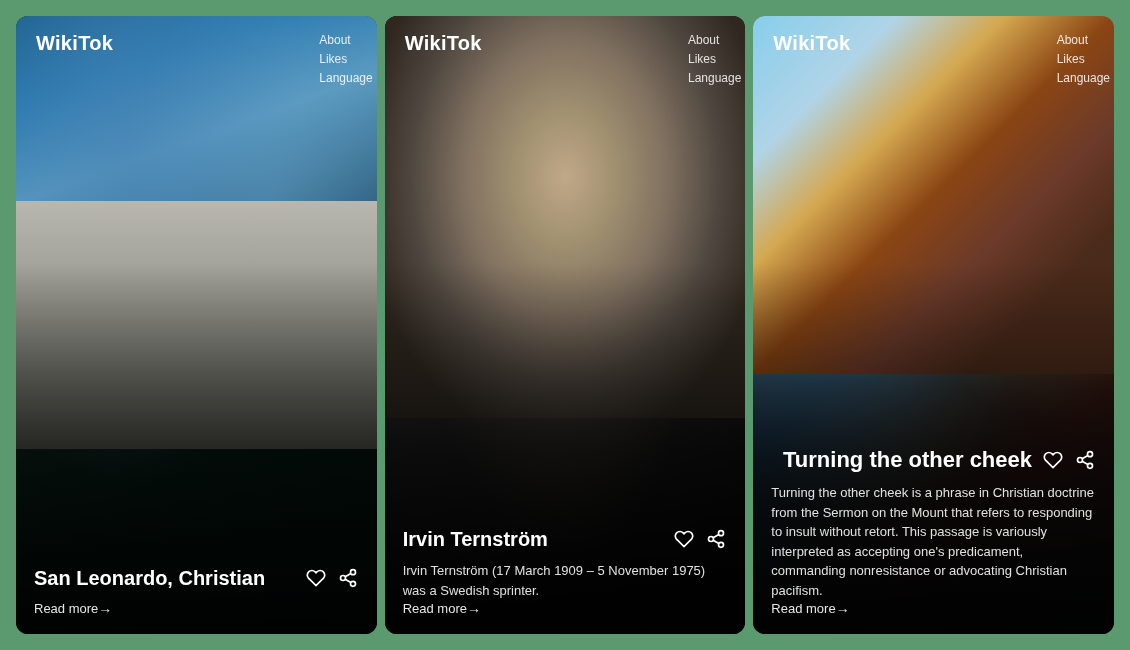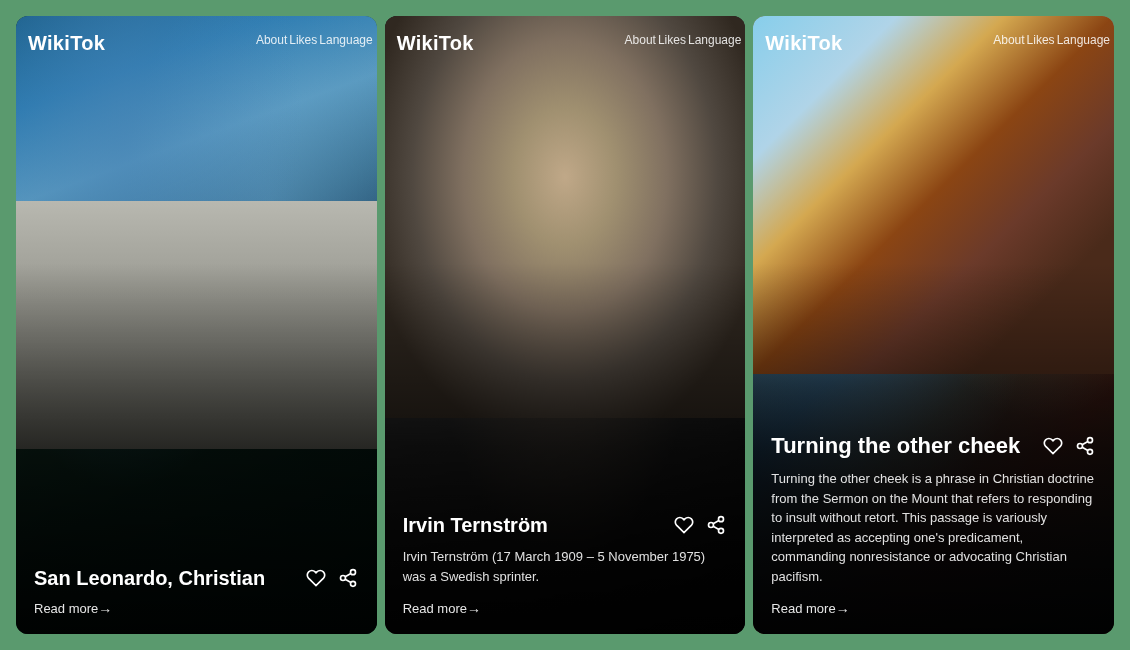--- a/index.html
+++ b/index.html
@@ -80,39 +80,39 @@
       position: absolute;
       inset: 0;
       background:
         radial-gradient(ellipse at 80% 20%, rgba(200,180,140,0.4) 0%, transparent 40%),
         radial-gradient(ellipse at 30% 40%, rgba(135,206,235,0.3) 0%, transparent 50%);
     }
 
     .card-header {
       position: absolute;
       top: 0;
-      left: 8px;
+      left: 16px;
       right: 0;
       display: flex;
       justify-content: space-between;
       align-items: flex-start;
       padding: 16px 4px;
       z-index: 10;
     }
 
     .brand-name {
       font-size: 20px;
       font-weight: 700;
       color: white;
       letter-spacing: 0.3px;
     }
 
     .nav-links {
       display: flex;
-      flex-direction: row;
+      flex-direction: column;
       align-items: flex-start;
       gap: 2px;
     }
 
     .nav-link {
       font-size: 12px;
       color: rgba(255,255,255,0.85);
       cursor: pointer;
       line-height: 1.4;
     }
@@ -137,20 +137,21 @@
       font-size: 20px;
       font-weight: 700;
       color: white;
       line-height: 1.2;
       flex: 1;
       margin-right: 10px;
     }
 
     .card-title.large {
       font-size: 22px;
+      text-align: right;
     }
 
     .action-icons {
       display: flex;
       gap: 10px;
       align-items: center;
     }
 
     .action-icon {
       width: 22px;
@@ -163,21 +164,20 @@
 
     .action-icon svg {
       width: 20px;
       height: 20px;
     }
 
     .card-description {
       font-size: 13px;
       color: rgba(255,255,255,0.88);
       line-height: 1.5;
-      margin-bottom: 14px;
     }
 
     .read-more {
       font-size: 13px;
       color: rgba(255,255,255,0.9);
       cursor: pointer;
       display: flex;
       align-items: center;
       gap: 0;
     }

